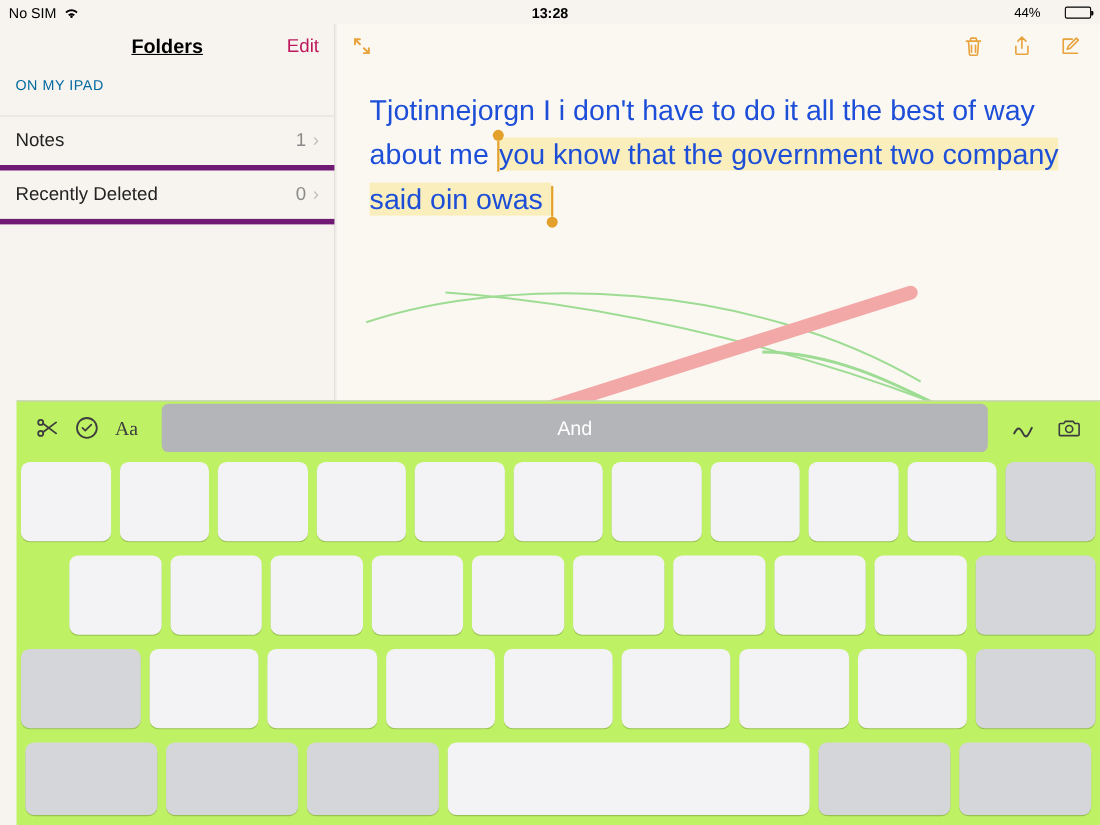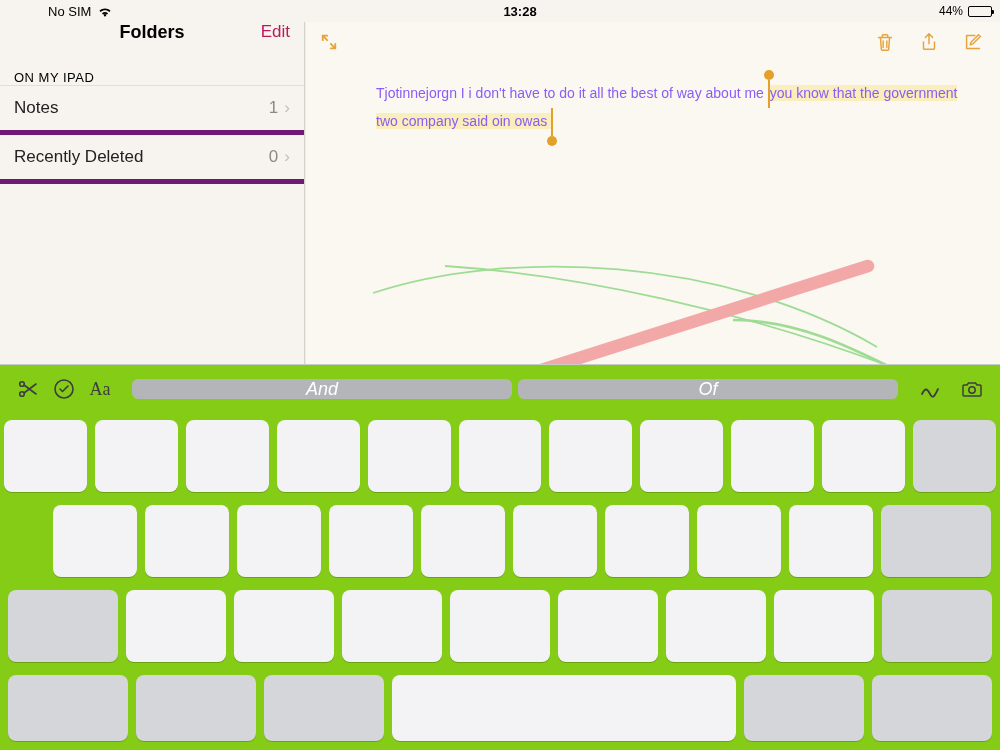--- a/index.html
+++ b/index.html
@@ -5,44 +5,44 @@
   * { margin: 0; padding: 0; box-sizing: border-box; font-family: -apple-system, "Helvetica Neue", Helvetica, Arial, sans-serif; }
   html, body { width: 1000px; height: 750px; overflow: hidden; background: #f7f4ef; }
   
   .status-bar {
     height: 22px;
     display: flex; align-items: center;
     font-size: 13px; font-weight: 500;
     color: #000;
     padding: 0 8px;
     position: relative;
-    margin-left: 40px;
   }
   .status-left { display: flex; gap: 6px; align-items: center; }
   .status-center { position: absolute; left: 50%; transform: translateX(-50%); font-weight: 700; }
-  .status-right { margin-left: auto; display: flex; align-items: center; gap: 5px; font-size: 12px; }
+  .status-right { margin-left: auto; display: flex; align-items: center; gap: 22px; font-size: 12px; }
   .wifi-icon { width: 14px; height: 10px; }
   .battery { width: 24px; height: 11px; border: 1px solid #000; border-radius: 2px; position: relative; display: inline-block; vertical-align: middle; }
   .battery::after { content:""; position:absolute; right:-3px; top:3px; width:2px; height:4px; background:#000; border-radius:0 1px 1px 0;}
   .battery-fill { height:100%; background:#000; width:44%; border-radius:1px; }
 
   
   .app { display:flex; height: calc(100% - 22px); }
   .sidebar {
     width: 305px; border-right:1px solid #d6d3cd;
     background:#f7f4ef;
     display:flex; flex-direction:column;
   }
   .sidebar-header {
-    height: 40px; display:flex; justify-content:center;
+    height: 40px; display:flex; align-items:center; justify-content:center;
     position: relative;
+    text-decoration: underline;
   }
   .sidebar-title { font-size:18px; font-weight:700; }
   .sidebar-edit { position:absolute; right:14px; color:#be185d; font-size:17px; }
-  .section-label { font-size:13px; color:#000000; letter-spacing:0.5px; padding:8px 14px 0 14px; border-bottom:1px solid #e2dfda; font-weight:500;}
+  .section-label { font-size:13px; color:#0369a1; letter-spacing:0.5px; padding:8px 14px 20px 14px; border-bottom:1px solid #e2dfda; font-weight:500;}
   .sidebar-item {
     display:flex; align-items:center;
     padding:12px 14px;
     border-bottom:5px solid #701a75;
     font-size:17px; color:#222;
   }
   .sidebar-item .count { margin-left:auto; color:#8a8a8a; font-size:17px; padding-right:6px;}
   .sidebar-item .chev { color:#c3c0ba; font-size:17px;}
   
   .content {
@@ -50,60 +50,59 @@
     border-left:1px solid #ecece7;
   }
   .content-toolbar {
     height:40px; display:flex; align-items:center; padding:0 14px; gap:20px;
   }
   .expand-icon { color:#e8a33c; }
   .toolbar-spacer { flex:1; }
   .tb-btn { color:#e8a33c; width:24px; text-align:center;}
   .note-body {
     padding: 18px 30px 0 30px;
-    font-size:14px;
-    color:#8b5cf6;
+    font-size:26px;
+    color:#1d4ed8;
     line-height:1.55;
     position:relative;
-    margin-left:40px;
   }
   .hl {
     background: #f9eebc;
   }
   .sel-handle {
     display:inline-block; width:2px; height:28px; background:#e3a02a; position:relative; vertical-align:middle;
   }
   .sel-handle::before {
     content:""; position:absolute; width:10px; height:10px; border-radius:50%; background:#e3a02a; left:-4px;
   }
   .sel-handle.start::before { top:-10px; }
   .sel-handle.end::before   { bottom:-10px; }
 
   .drawing {
     position:absolute; left:0; right:0; top:150px; height:180px; pointer-events:none;
     overflow:visible;
   }
 
   
   .keyboard {
-    position:absolute; left:0; right:0; bottom:0;
+    position:absolute; left:15px; right:0; bottom:0;
     height: 386px;
-    background:#84cc16;
+    background:#bef264;
     border-top:1px solid #c9cacc;
     display:flex; flex-direction:column;
   }
   .kb-toolbar {
     height:48px; display:flex; align-items:center; gap:8px; padding:0 14px;
   }
   .kbt-btn { color:#3d3d3f; width:28px; height:28px; display:flex; align-items:center; justify-content:center; }
   .kb-suggest { flex:1; display:flex; gap:6px; margin:0 10px;}
   .sugg {
-    flex:1; height:20px; border-radius:6px;
+    flex:1; height:44px; border-radius:6px;
     background:#b4b5b9; color:#fff; font-size:18px;
-    display:flex; align-items:center; justify-content:center;font-style:italic;
+    display:flex; align-items:center; justify-content:center;
   }
   .kb-right { display:flex; gap:14px; }
   .kb-rows { flex:1; display:flex; flex-direction:column; justify-content:space-around; padding:4px 4px 6px 4px; gap:6px;}
   .kb-row { display:flex; gap:8px; justify-content:center; }
   .key {
     background:#f3f3f5; border-radius:8px;
     box-shadow:0 1px 0 rgba(0,0,0,0.2);
     height:72px;
   }
   .key.std { width:84px; }
@@ -208,21 +207,20 @@
     <span class="kbt-btn">
       <svg width="24" height="24" viewBox="0 0 24 24">
           <circle cx="12" cy="12" r="9" stroke="#3d3d3f" stroke-width="1.6" fill="none"></circle>
           <path d="M8 12l2.5 2.5L16 9" stroke="#3d3d3f" stroke-width="1.6" fill="none" stroke-linecap="round" stroke-linejoin="round"></path>
         </svg>
     </span>
     <span class="kbt-btn" style="font-family:serif; font-size:18px;">Aa</span>
 
     <div class="kb-suggest">
       <div class="sugg">And</div>
-      <div class="sugg">Of</div>
     </div>
 
     <div class="kb-right">
       <span class="kbt-btn">
         <svg width="24" height="24" viewBox="0 0 24 24">
             <path d="M4 17c3-6 5-6 8 0s5 1 8-5" stroke="#3d3d3f" stroke-width="1.8" fill="none" stroke-linecap="round"></path>
           </svg>
       </span>
       <span class="kbt-btn">
         <svg width="26" height="24" viewBox="0 0 24 24">

